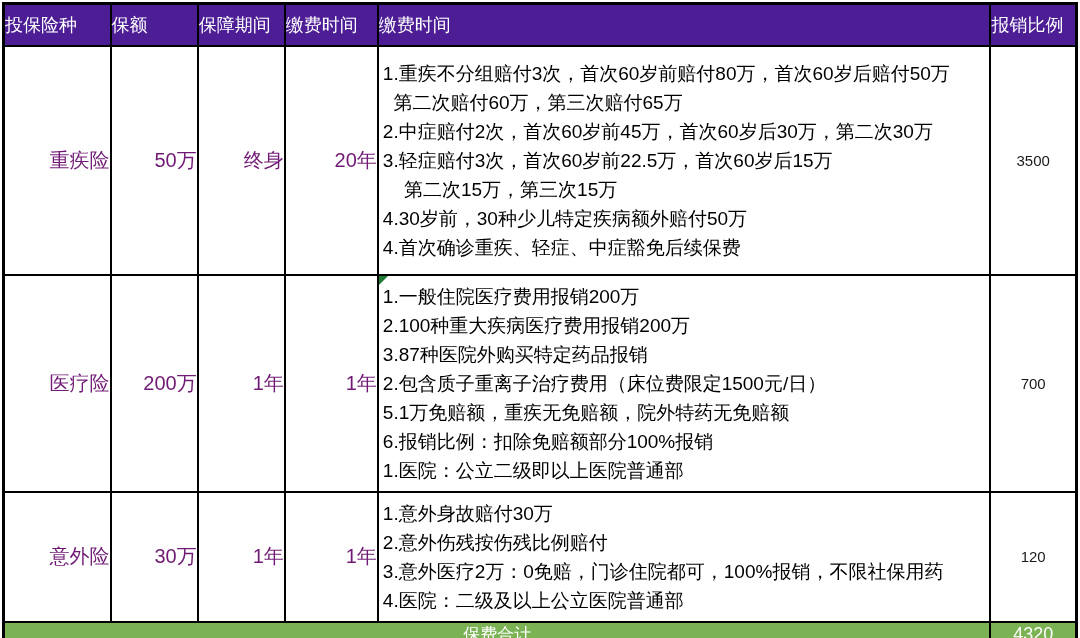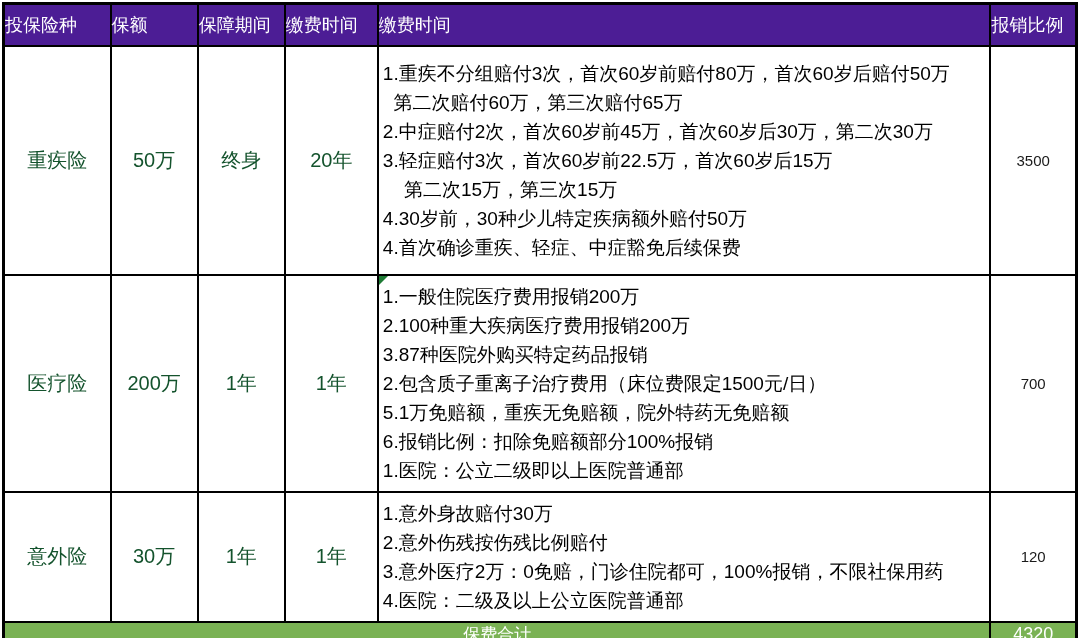--- a/index.html
+++ b/index.html
@@ -28,23 +28,23 @@
   }
   thead th {
     background: #4c1d95;
     color: #ffffff;
     font-weight: normal;
     font-size: 18px;
     height: 42px;
     text-align: left;
   }
   td.center {
-    text-align: center;
+    text-align: right;
     font-size: 20px;
-    color: #14532d;
+    color: #701a75;
   }
   td.premium {
     text-align: center;
     font-size: 15px;
     color: #1a1a1a;
   }
   td.content {
     position: relative;
     padding: 6px 4px 6px 4px;
     font-size: 19px;

